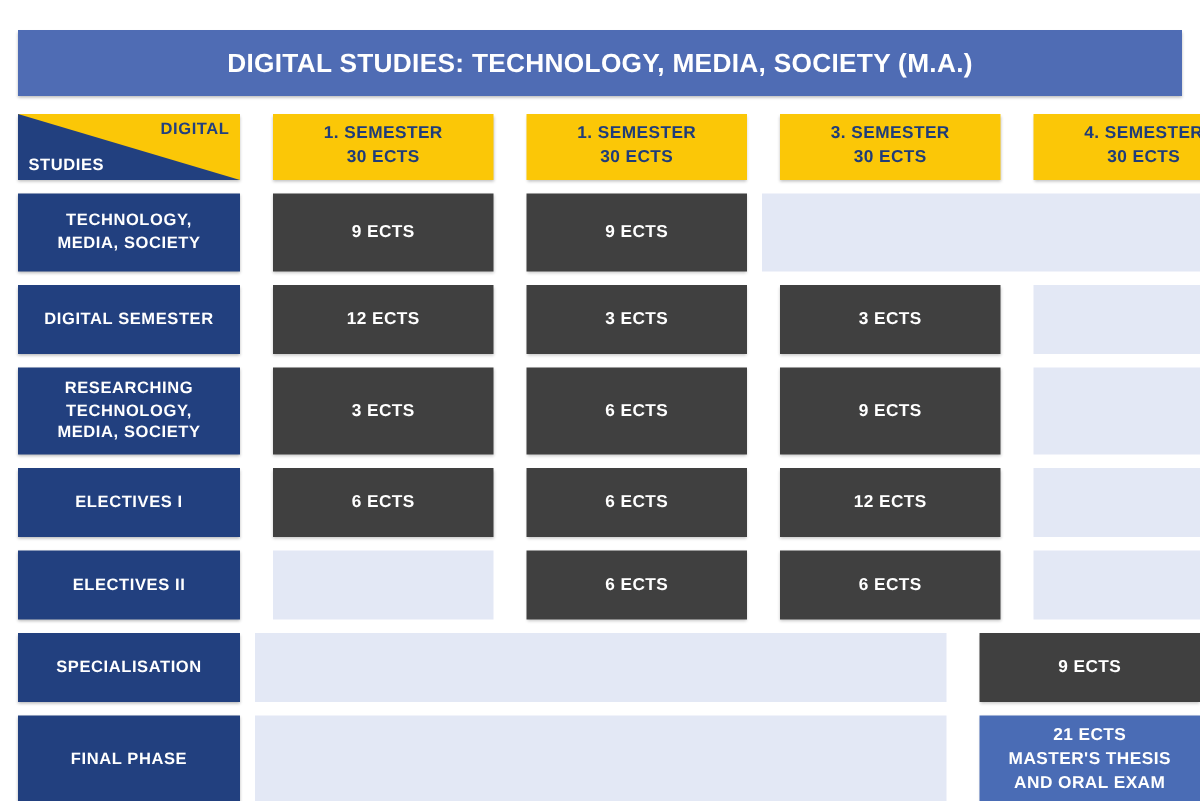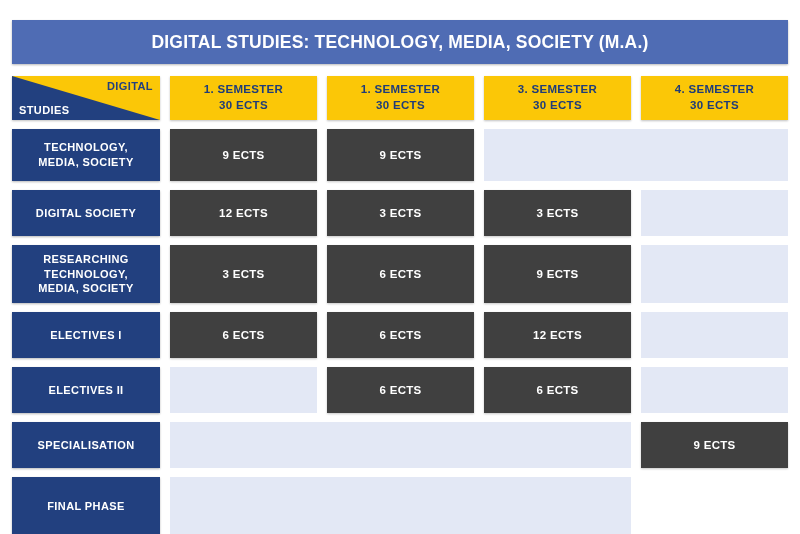--- a/index.html
+++ b/index.html
@@ -41,21 +41,21 @@
   
   .row {
     display: flex;
     align-items: stretch;
     margin-top: 9px;
   }
 
   
   .c-module { width: 148px; flex: 0 0 148px; }
   .gap      { width: 10px; flex: 0 0 10px; }
-  .c-sem    { width: 147px; flex: 0 0 147px; }
+  .c-sem    { width: 147px; flex: 0 0 147px; margin-left: 12px; }
   
   .span2    { width: 304px; flex: 0 0 304px; }
   .span3    { width: 461px; flex: 0 0 461px; }
 
   
   .header-row { margin-top: 12px; }
 
   .corner {
     position: relative;
     height: 44px;
@@ -198,21 +198,21 @@
 MEDIA, SOCIETY</div>
     <div class="gap"></div>
     <div class="c-sem cell filled h-r0">9 ECTS</div>
     <div class="gap"></div>
     <div class="c-sem cell filled h-r0">9 ECTS</div>
     <div class="gap"></div>
     <div class="span2 cell empty h-r0"></div>
   </div>
 
   <div class="row">
-    <div class="c-module mod-cell h-r1 multiline">DIGITAL SOCIETY</div>
+    <div class="c-module mod-cell h-r1 multiline">DIGITAL SEMESTER</div>
     <div class="gap"></div>
     <div class="c-sem cell filled h-r1">12 ECTS</div>
     <div class="gap"></div>
     <div class="c-sem cell filled h-r1">3 ECTS</div>
     <div class="gap"></div>
     <div class="c-sem cell filled h-r1">3 ECTS</div>
     <div class="gap"></div>
     <div class="c-sem cell empty h-r1"></div>
   </div>
 
@@ -260,15 +260,18 @@
     <div class="span3 cell empty h-r5"></div>
     <div class="gap"></div>
     <div class="c-sem cell filled h-r5">9 ECTS</div>
   </div>
 
   <div class="row">
     <div class="c-module mod-cell h-r6 multiline">FINAL PHASE</div>
     <div class="gap"></div>
     <div class="span3 cell empty h-r6"></div>
     <div class="gap"></div>
+    <div class="c-sem cell strong h-r6 multiline">21 ECTS
+MASTER'S THESIS
+AND ORAL EXAM</div>
   </div>
 
 </div>
 
 </body></html>

